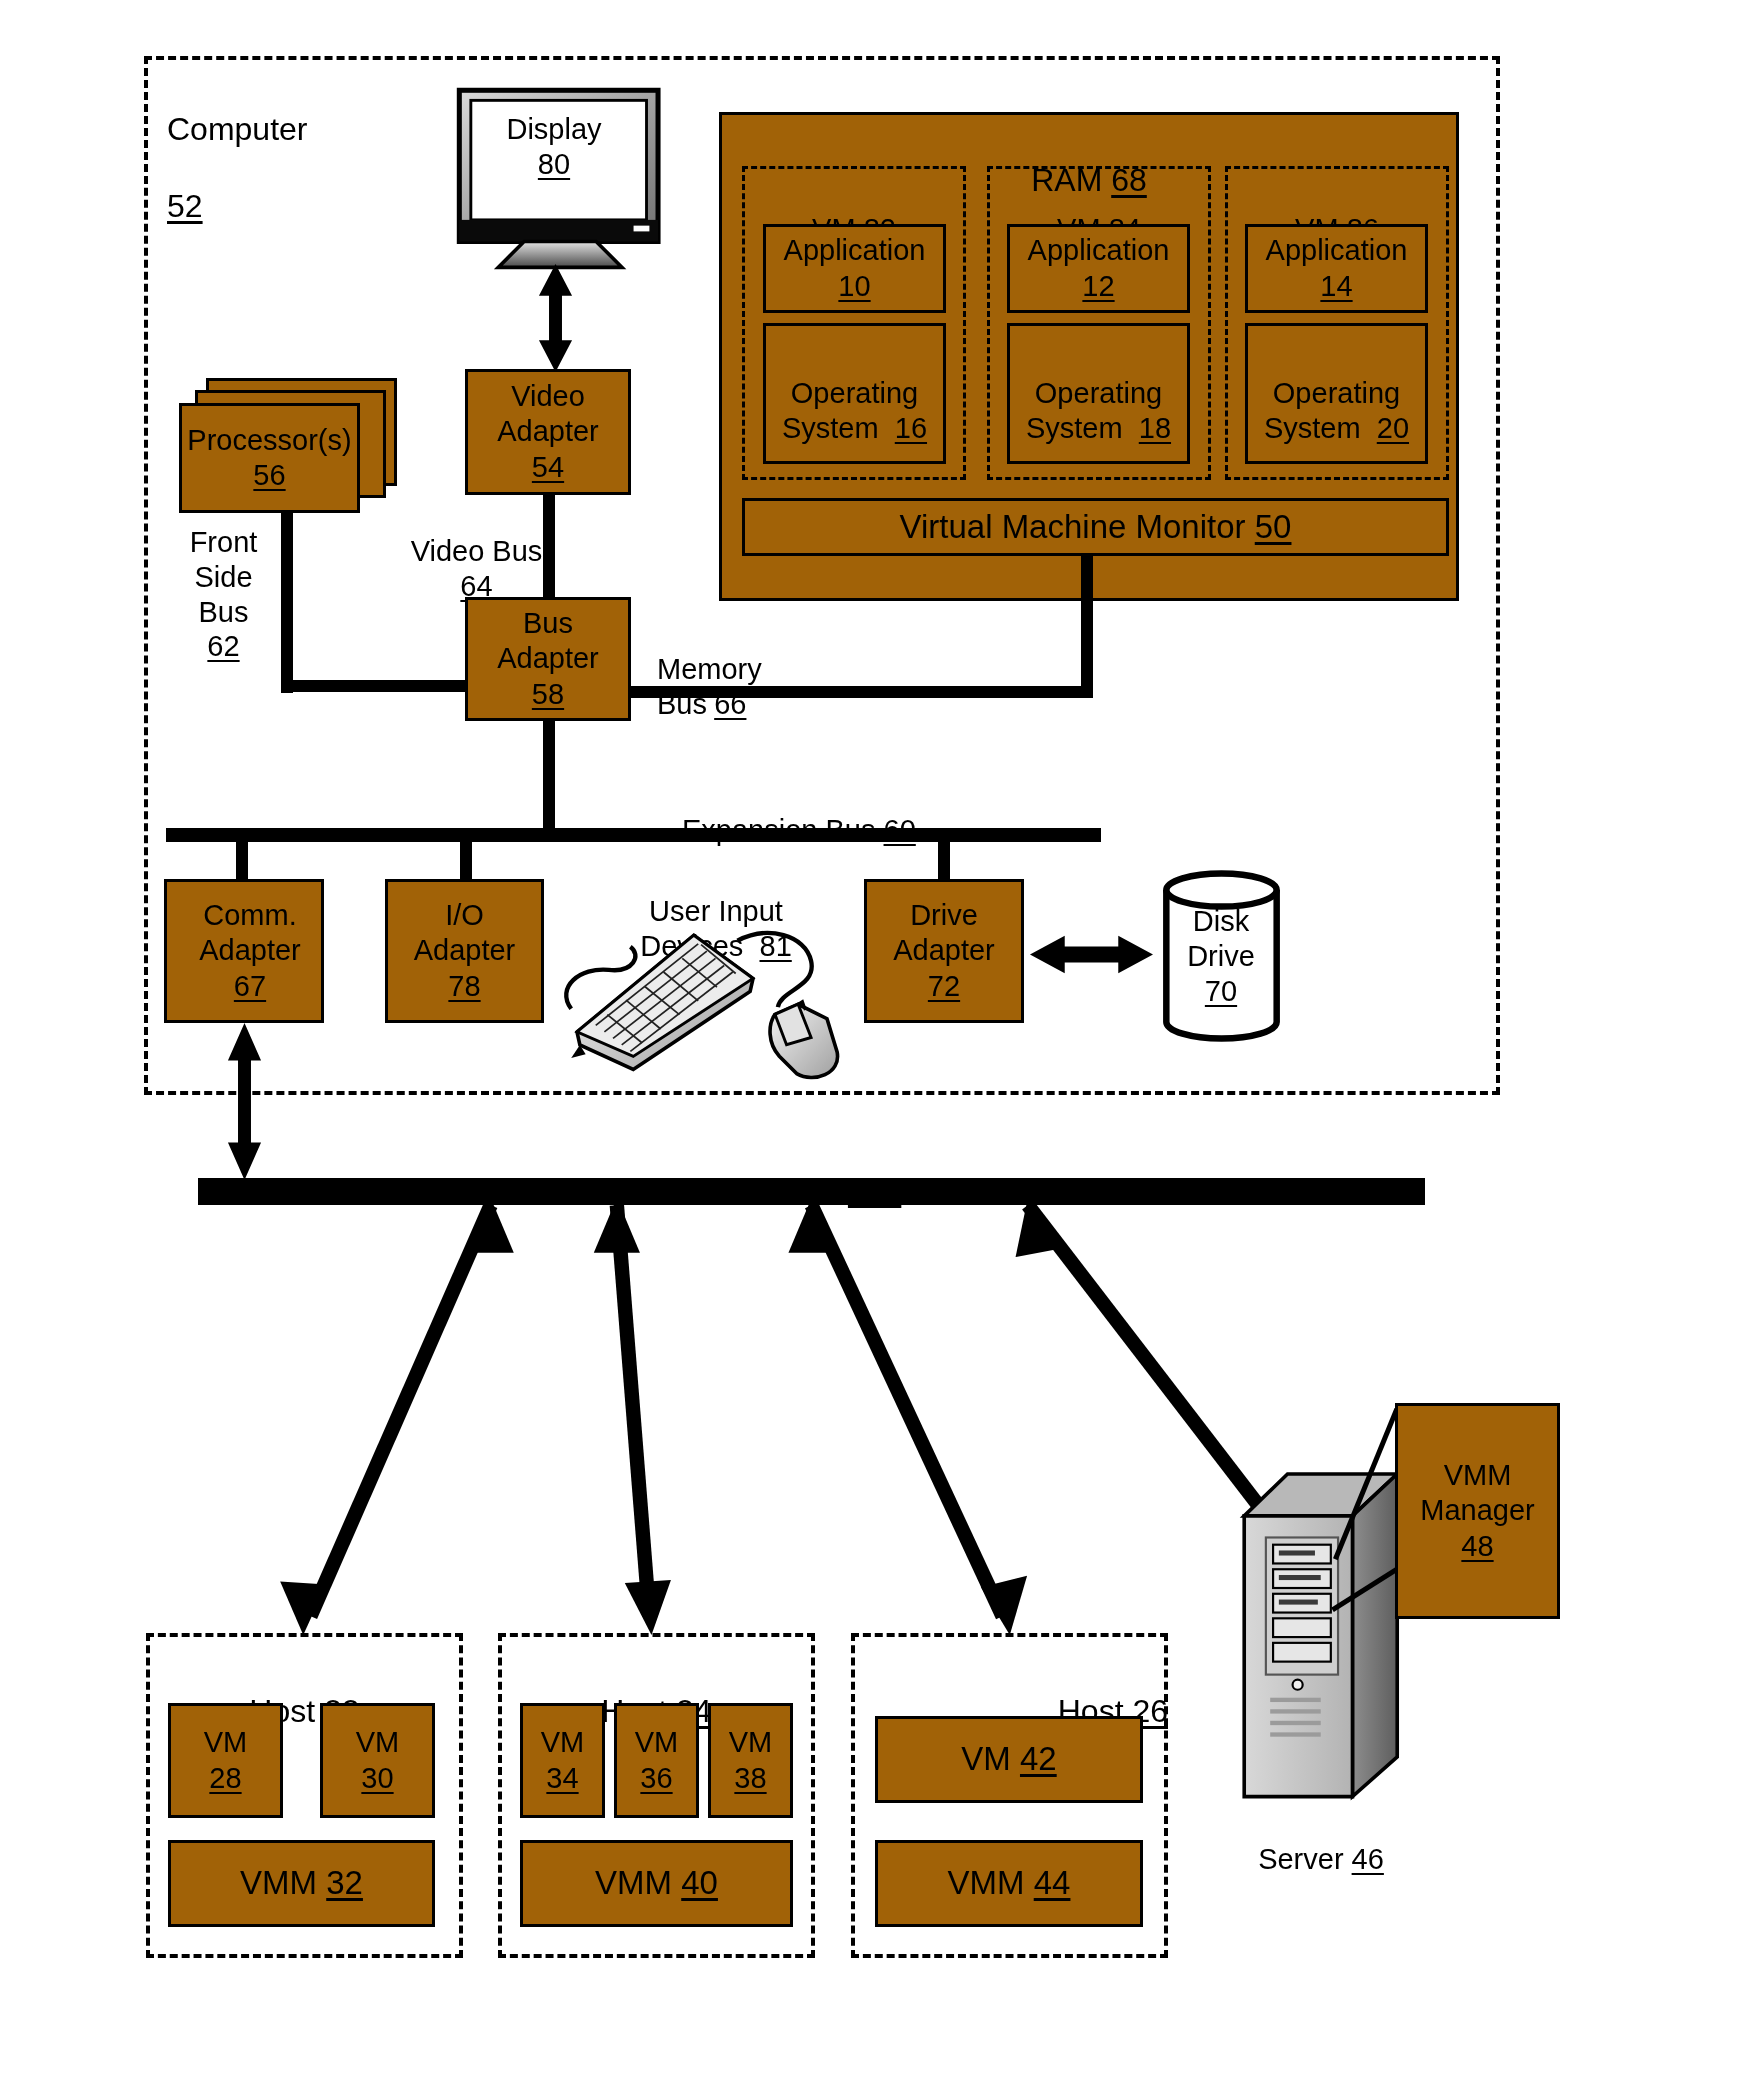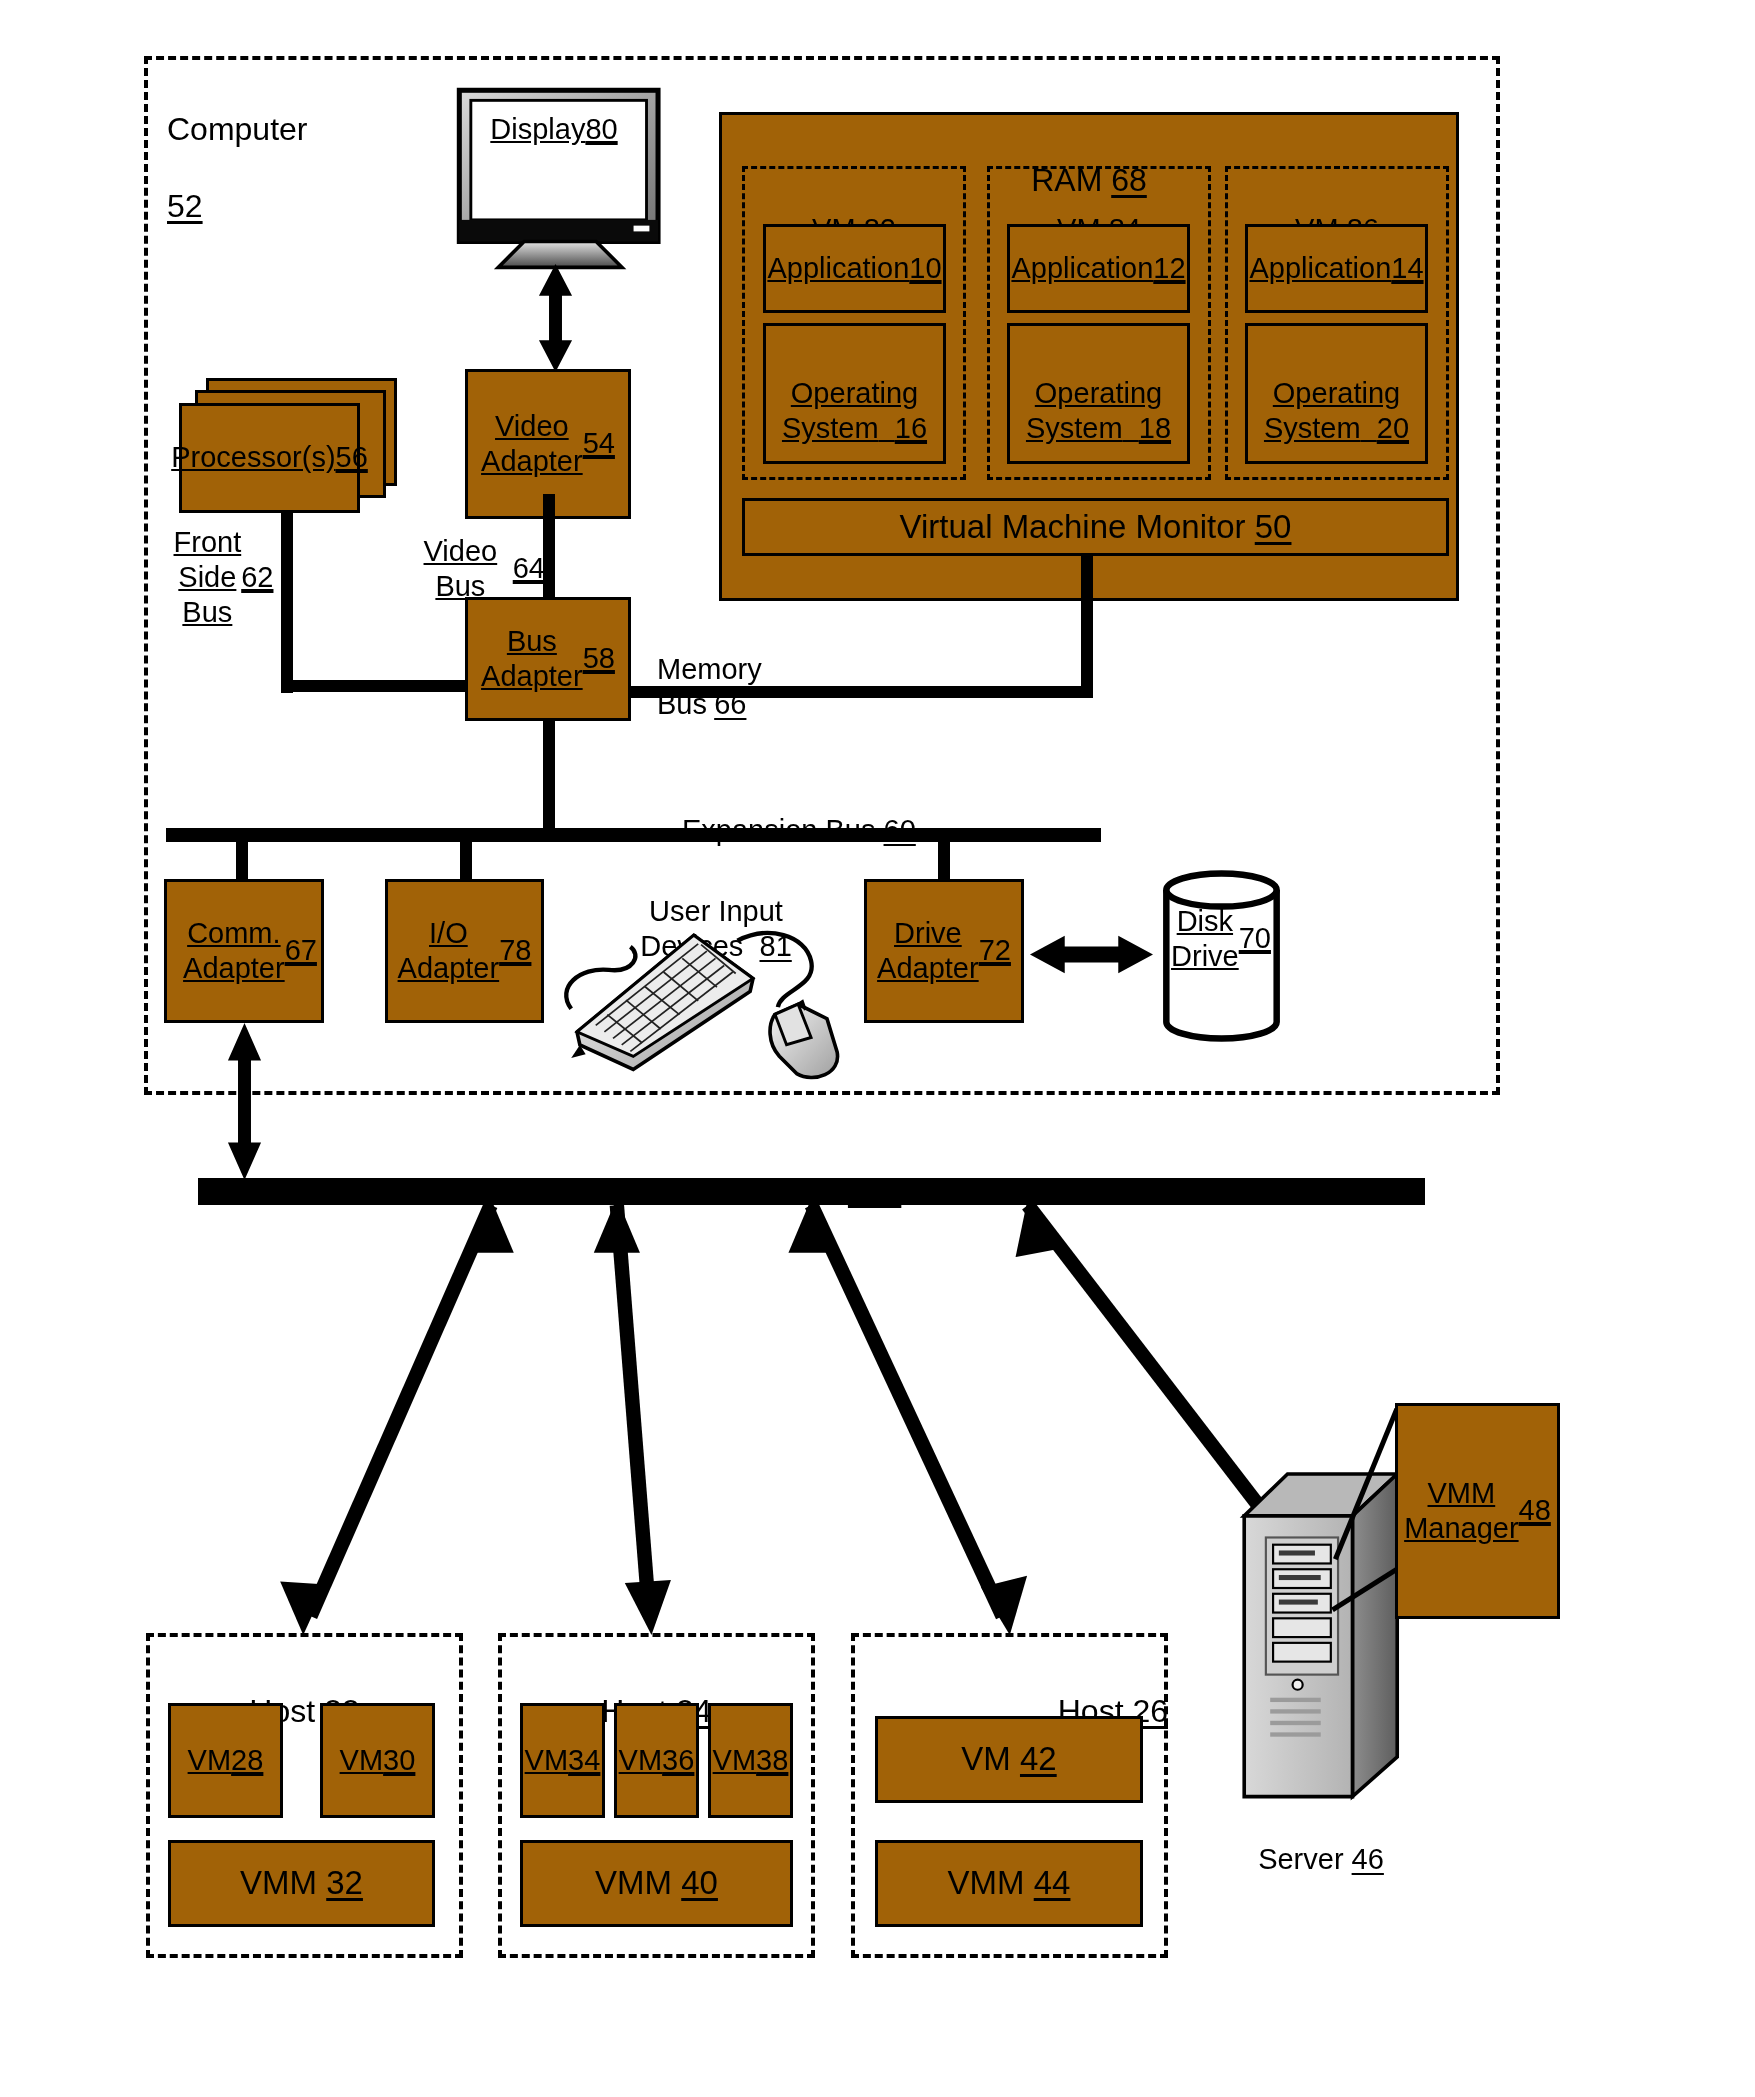--- a/index.html
+++ b/index.html
@@ -3,21 +3,21 @@
 <meta charset="utf-8">
 <style>
   html,body{margin:0;padding:0;background:#fff;}
   body{font-family:"Liberation Sans", sans-serif; color:#000;}
   #page{position:relative;width:1755px;height:2097px;background:#fff;overflow:hidden;}
 
   .abs{position:absolute;box-sizing:border-box;}
   .solid{border:3.6px solid #000;background:#a16207;}
   .dashed{border:4.3px dashed #000;background:transparent;}
   .ctr{display:flex;align-items:center;justify-content:center;text-align:center;}
-  .col{flex-direction:row;text-decoration:underline;}
+  .col{flex-direction:column;}
   .lbl{font-size:29px;line-height:1.22;white-space:pre-line;}
   .lbl-lg{font-size:33px;line-height:1.22;}
   .u{text-decoration:underline;text-underline-offset:3.6px;}
   .bar{background:#000;}
   .txt{position:absolute;font-size:29px;line-height:1.2;white-space:pre-line;}
   svg{position:absolute;overflow:visible;}
 </style>
 </head>
 <body>
 
@@ -122,21 +122,21 @@
   <div class="txt ctr col" style="left:173px;top:525px;width:101px;text-align:center;">
     <div>Front
 Side
 Bus</div>
     <div class="u">62</div>
   </div>
 
   <div class="abs bar" style="left:281px;top:511px;width:12.3px;height:182px;"></div>
   <div class="abs bar" style="left:281px;top:680px;width:189px;height:12.3px;"></div>
 
-  <div class="abs solid ctr col" style="left:465px;top:369px;width:166px;height:150px;">
+  <div class="abs solid ctr col" style="left:465px;top:369px;width:166px;height:126px;">
     <div class="lbl">Video
 Adapter</div>
     <div class="lbl u">54</div>
   </div>
   <div class="abs bar" style="left:543px;top:494px;width:12.3px;height:107px;"></div>
   <div class="txt ctr col" style="left:408px;top:534px;width:137px;text-align:center;">
     <div>Video Bus</div>
     <div class="u">64</div>
   </div>
 

